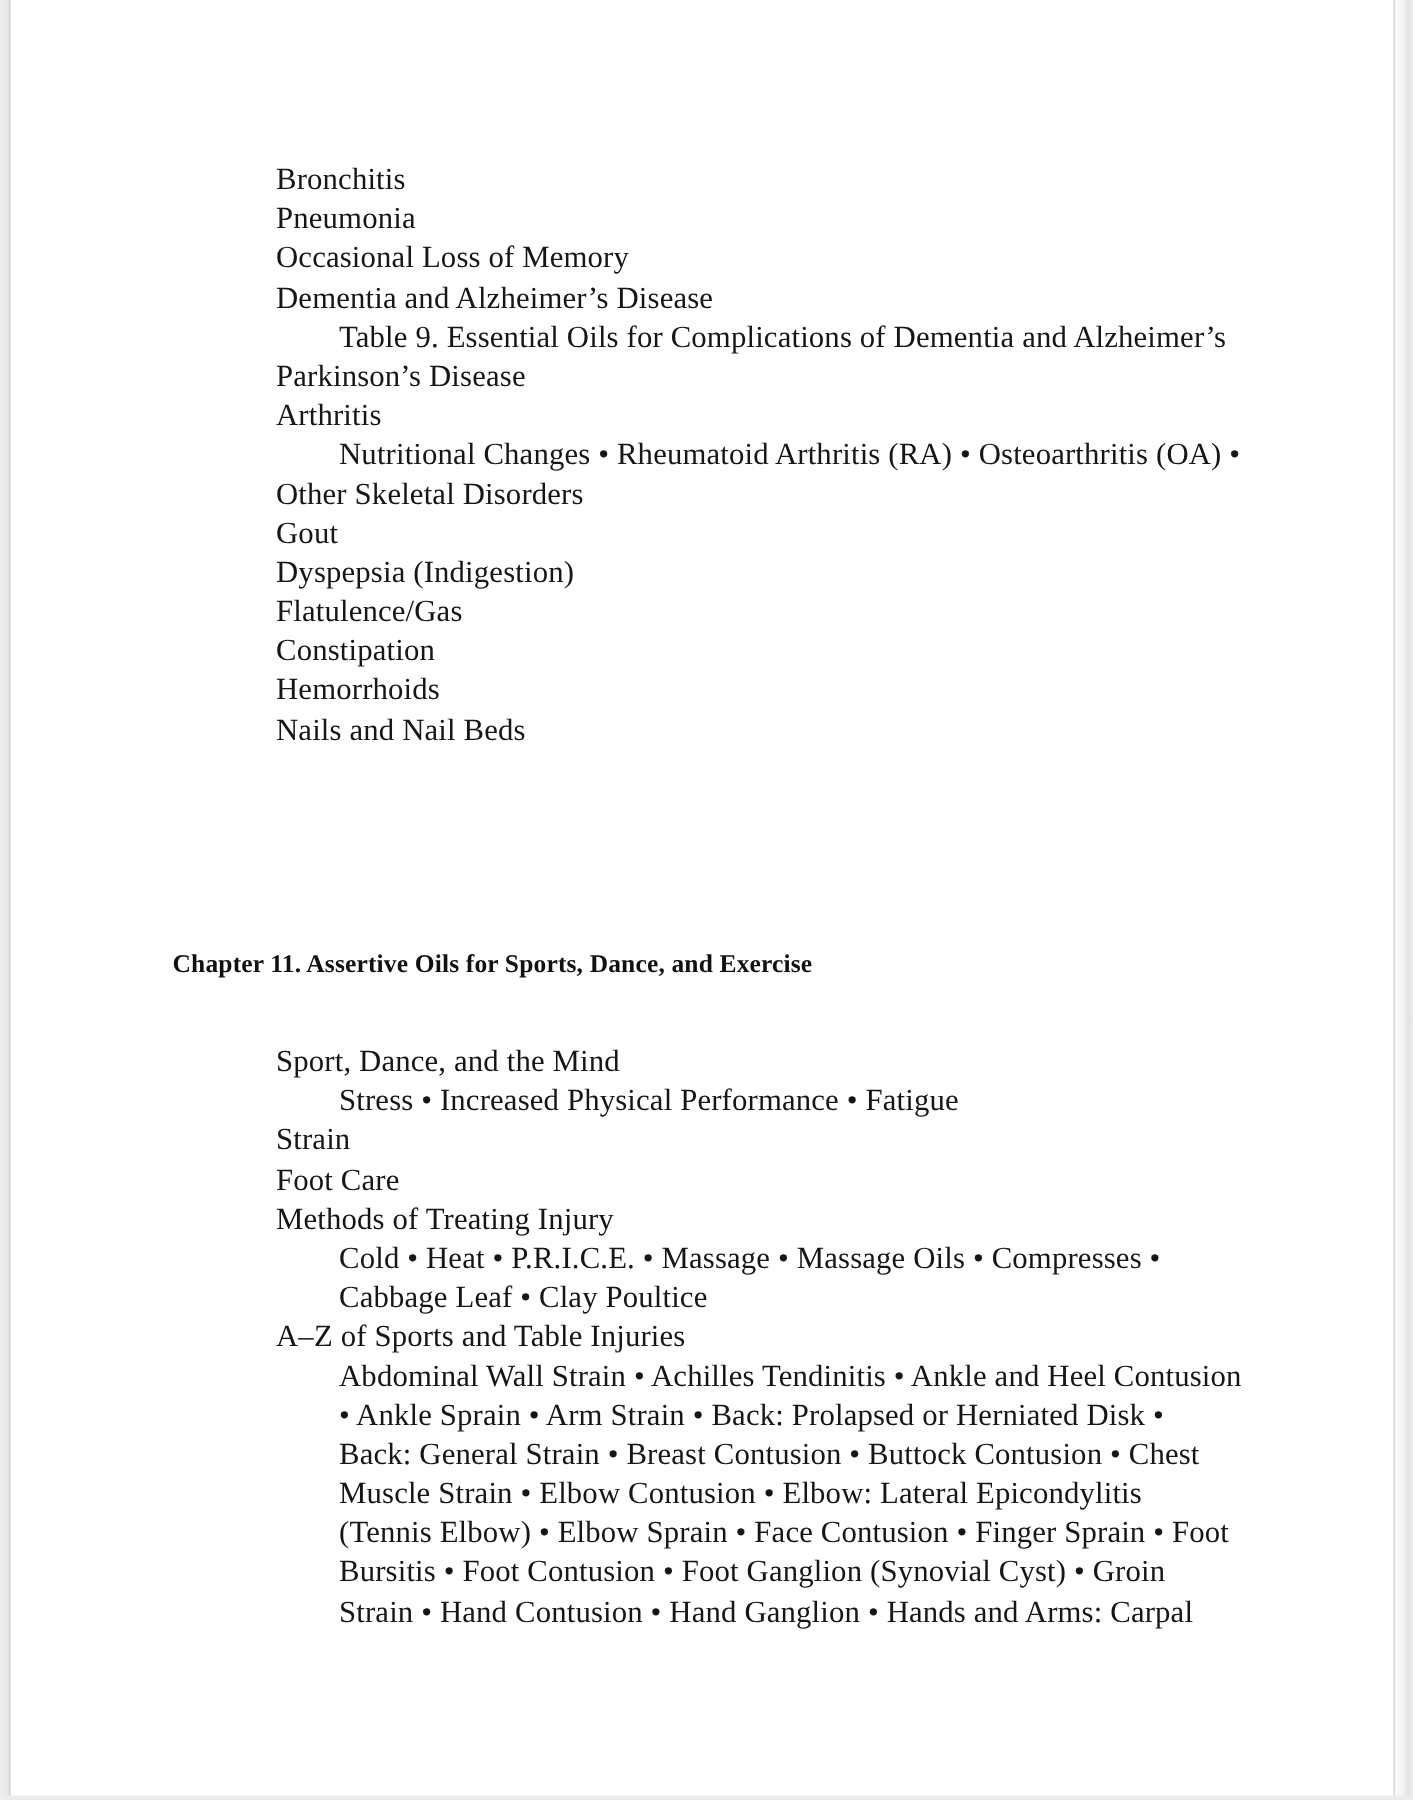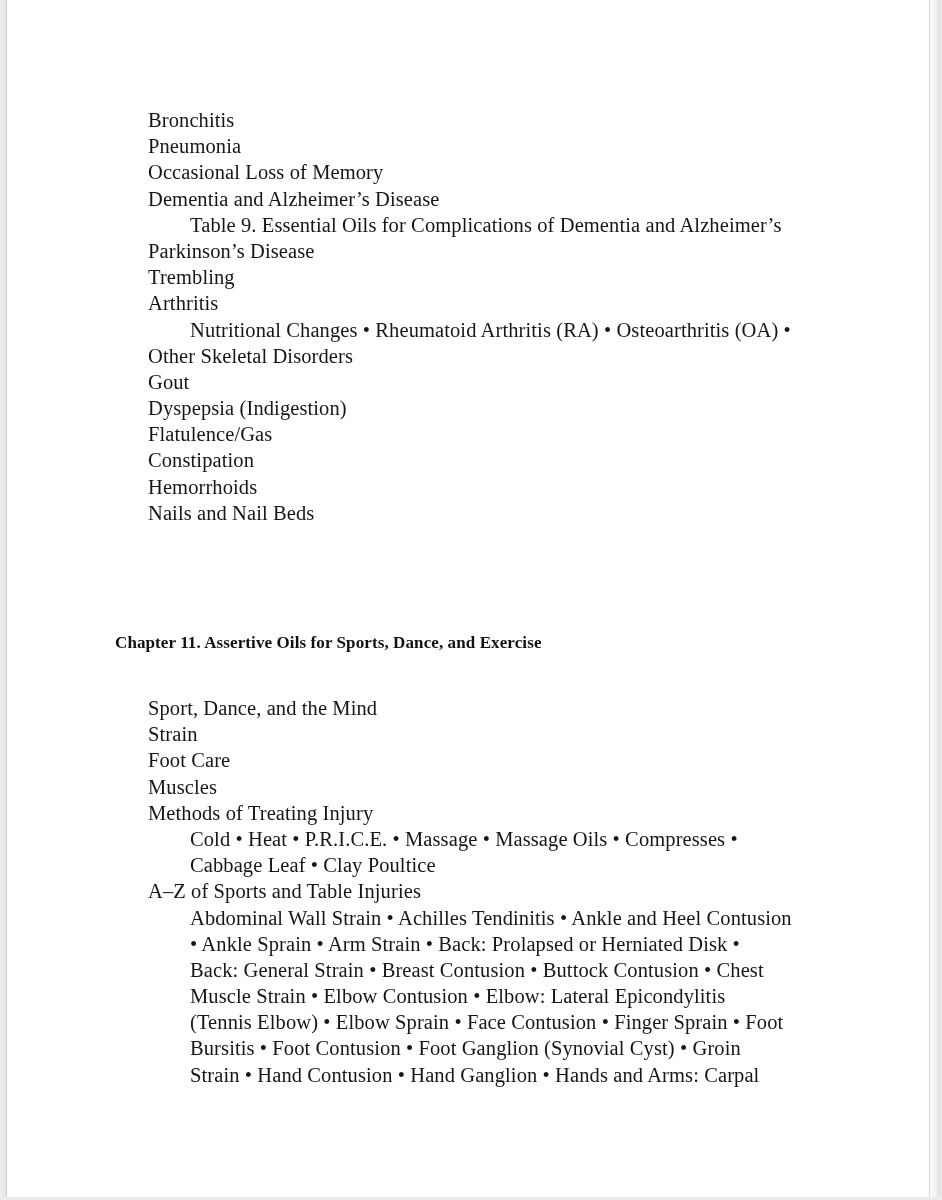--- a/index.html
+++ b/index.html
@@ -42,20 +42,21 @@
     background: #ececec;
   }
   .content {
     position: absolute;
     inset: 0;
   }
   .toc-block {
     position: absolute;
     left: 0;
     right: 12px;
+    padding-left: 36px;
   }
   .toc-block.pre  { top: 107px; }
   .toc-block.post { top: 666px; margin-top: 29px; }
   .toc-line {
     height: 26.2px;
     line-height: 26.2px;
     font-size: 20.5px;
     white-space: nowrap;
     letter-spacing: 0.1px;
   }
@@ -81,39 +82,38 @@
 <div class="page">
   <div class="content">
 
     <div class="toc-block pre">
         <div class="toc-line lvl1">Bronchitis</div>
         <div class="toc-line lvl1">Pneumonia</div>
         <div class="toc-line lvl1">Occasional Loss of Memory</div>
         <div class="toc-line lvl1">Dementia and Alzheimer’s Disease</div>
         <div class="toc-line lvl2">Table 9. Essential Oils for Complications of Dementia and Alzheimer’s</div>
         <div class="toc-line lvl1">Parkinson’s Disease</div>
-        <div class="toc-line lvl1">Trembling</div>
         <div class="toc-line lvl1">Arthritis</div>
         <div class="toc-line lvl2 it">Nutritional Changes • Rheumatoid Arthritis (RA) • Osteoarthritis (OA) •</div>
         <div class="toc-line lvl1">Other Skeletal Disorders</div>
         <div class="toc-line lvl1">Gout</div>
         <div class="toc-line lvl1">Dyspepsia (Indigestion)</div>
         <div class="toc-line lvl1">Flatulence/Gas</div>
         <div class="toc-line lvl1">Constipation</div>
         <div class="toc-line lvl1">Hemorrhoids</div>
         <div class="toc-line lvl1">Nails and Nail Beds</div>
       </div>
 
     <h1 class="chapter">Chapter 11. Assertive Oils for Sports, Dance, and Exercise</h1>
 
     <div class="toc-block post">
         <div class="toc-line lvl1">Sport, Dance, and the Mind</div>
+        <div class="toc-line lvl2 it">Stress • Increased Physical Performance • Fatigue</div>
         <div class="toc-line lvl1">Strain</div>
         <div class="toc-line lvl1">Foot Care</div>
-        <div class="toc-line lvl1">Muscles</div>
         <div class="toc-line lvl1">Methods of Treating Injury</div>
         <div class="toc-line lvl2 it">Cold • Heat • P.R.I.C.E. • Massage • Massage Oils • Compresses •</div>
         <div class="toc-line lvl2 it">Cabbage Leaf • Clay Poultice</div>
         <div class="toc-line lvl1">A–Z of Sports and Table Injuries</div>
         <div class="toc-line lvl2 it">Abdominal Wall Strain • Achilles Tendinitis • Ankle and Heel Contusion</div>
         <div class="toc-line lvl2 it">• Ankle Sprain • Arm Strain • Back: Prolapsed or Herniated Disk •</div>
         <div class="toc-line lvl2 it">Back: General Strain • Breast Contusion • Buttock Contusion • Chest</div>
         <div class="toc-line lvl2 it">Muscle Strain • Elbow Contusion • Elbow: Lateral Epicondylitis</div>
         <div class="toc-line lvl2 it">(Tennis Elbow) • Elbow Sprain • Face Contusion • Finger Sprain • Foot</div>
         <div class="toc-line lvl2 it">Bursitis • Foot Contusion • Foot Ganglion (Synovial Cyst) • Groin</div>

